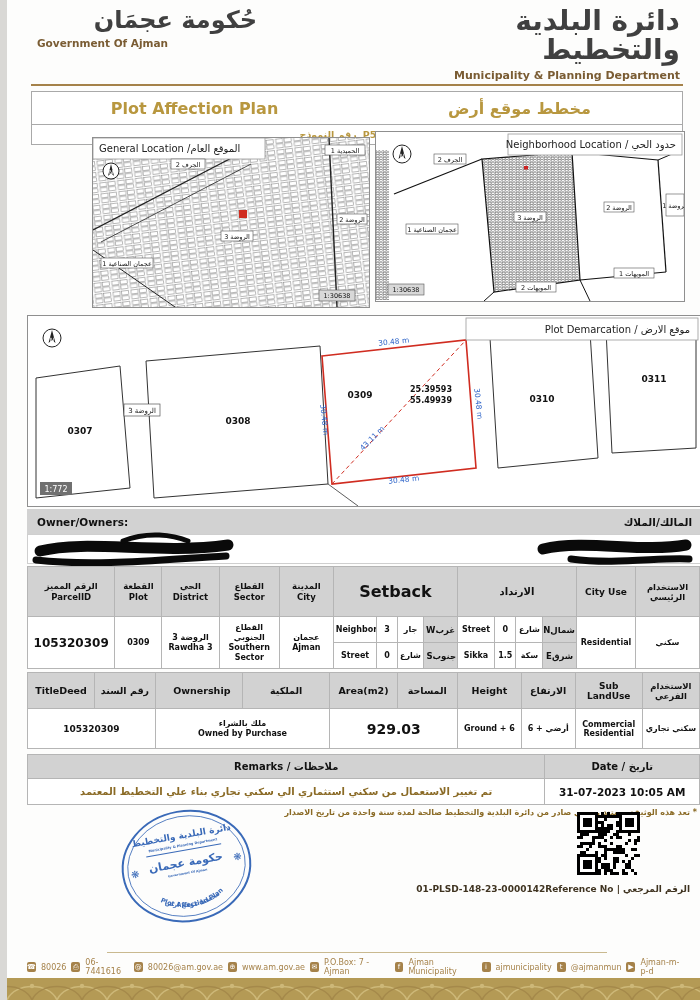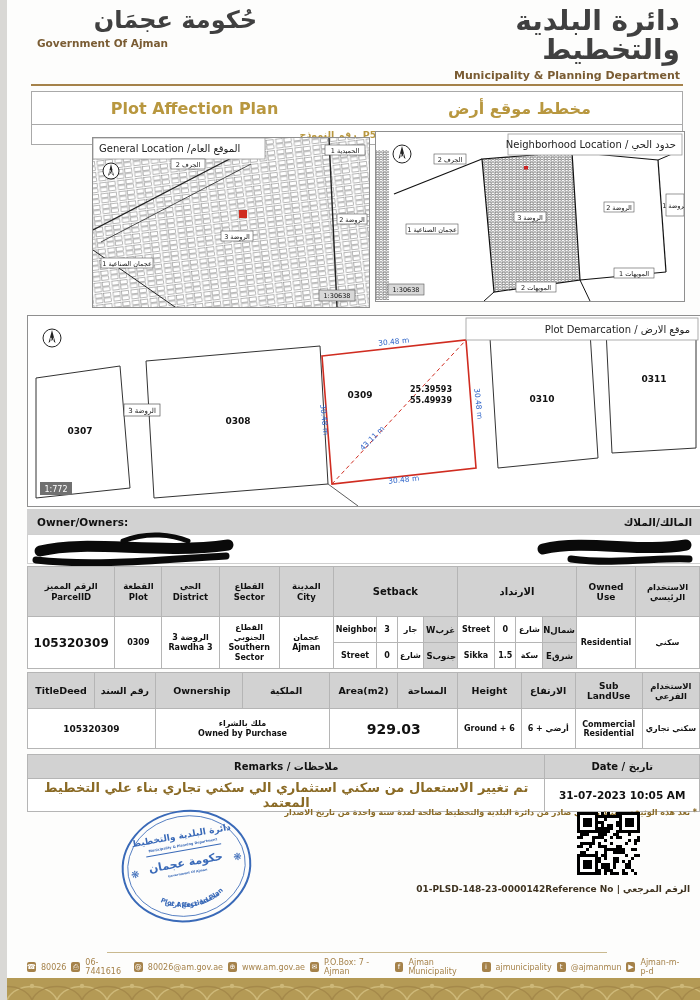--- a/index.html
+++ b/index.html
@@ -279,23 +279,23 @@
               <div>District</div>
             </th>
         <th class="h2l">
               <div dir="rtl">القطاع</div>
               <div>Sector</div>
             </th>
         <th class="h2l">
               <div dir="rtl">المدينة</div>
               <div>City</div>
             </th>
-        <th colspan="4" style="font-size:10px;">Setback</th>
+        <th colspan="4" style="font-size:16px;">Setback</th>
         <th colspan="4" dir="rtl" style="font-size:10px;">الارتداد</th>
-        <th style="font-size:9px;">Owned Use</th>
+        <th style="font-size:9px;">City Use</th>
         <th dir="rtl">الاستخدام الرئيسي</th>
       </tr>
       <tr style="height:26px;">
         <td rowspan="2" class="bignum">105320309</td>
         <td rowspan="2" class="valcell">0309</td>
         <td rowspan="2" class="valcell h2l">
               <div dir="rtl">الروضة 3</div>
               <div>Rawdha 3</div>
             </td>
         <td rowspan="2" class="valcell h2l">
@@ -379,21 +379,21 @@
       <colgroup>
           <col style="width:77%">
           <col style="width:23%">
         </colgroup>
       <tbody>
           <tr style="height:24px;">
         <th style="font-size:10px;">Remarks / ملاحظات</th>
         <th style="font-size:10px;">Date / تاريخ</th>
       </tr>
       <tr style="height:26px;">
-        <td dir="rtl" style="color:#8a6a25; font-weight:bold; font-size:13px;">تم تغيير الاستعمال من سكني استثماري الي سكني تجاري بناء علي التخطيط المعتمد</td>
+        <td dir="rtl" style="color:#8a6a25; font-weight:bold; font-size:10px;">تم تغيير الاستعمال من سكني استثماري الي سكني تجاري بناء علي التخطيط المعتمد</td>
         <td style="font-weight:bold; font-size:10.5px;">31-07-2023 10:05 AM</td>
       </tr>
     </tbody>
       </table>
   </div>
   <div class="abs footnote" style="left:240px; top:808px; width:450px;">
     <span>*</span>
     <span>تعد هذه الوثيقة مستند رسمي صادر من دائرة البلدية والتخطيط صالحة لمدة سنة واحدة من تاريخ الاصدار</span>
   </div>
 

